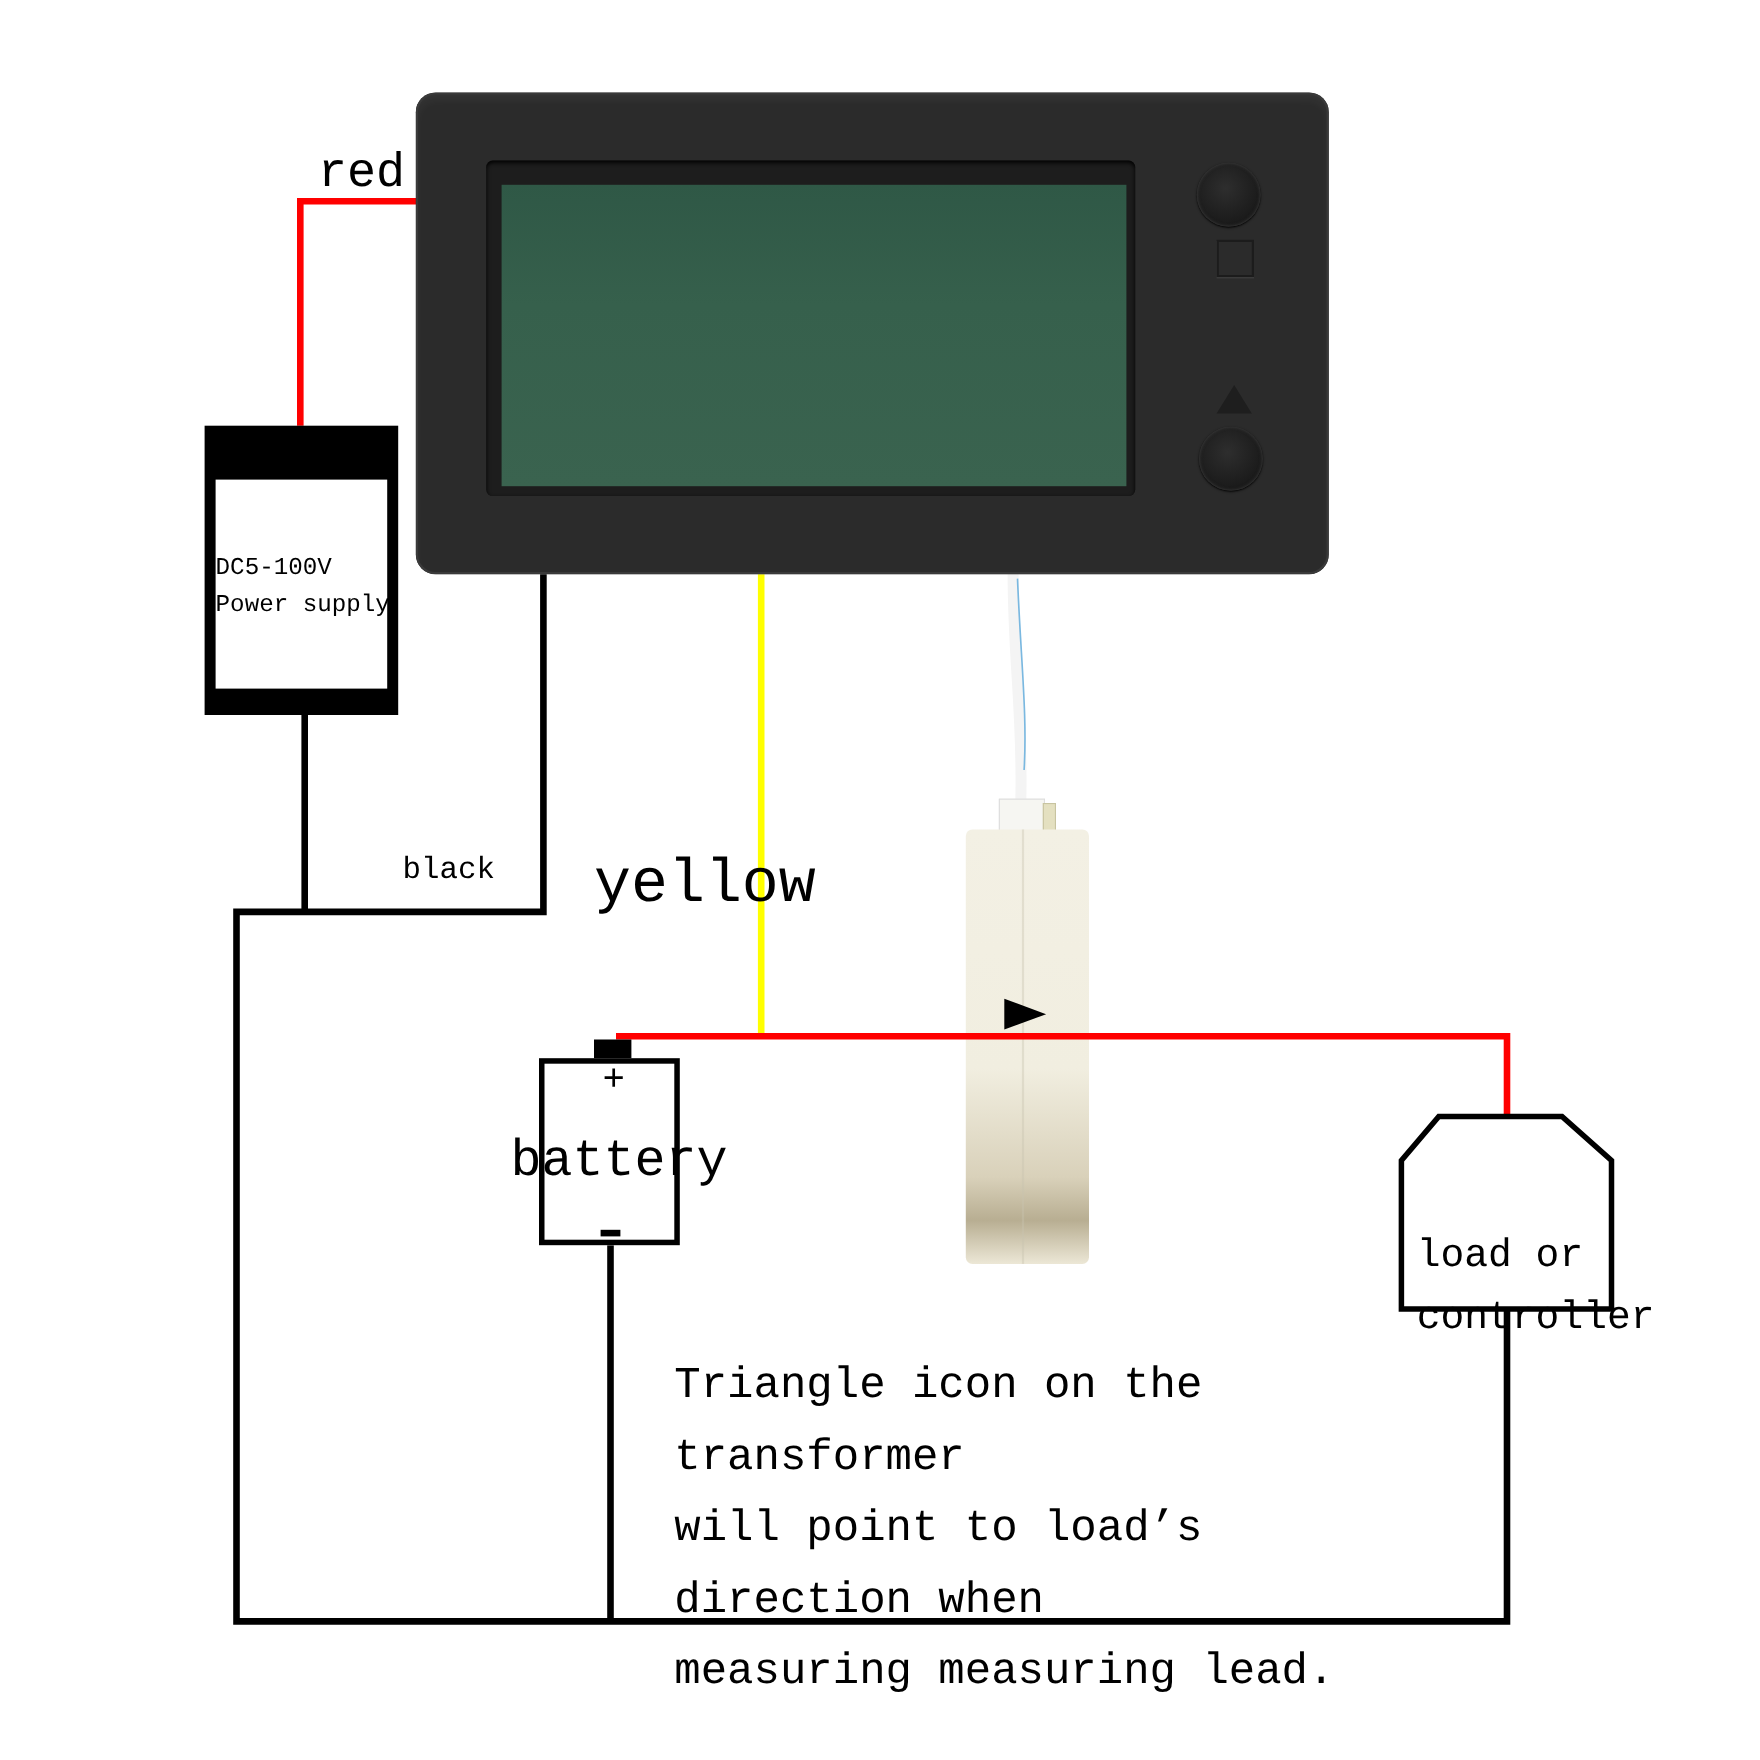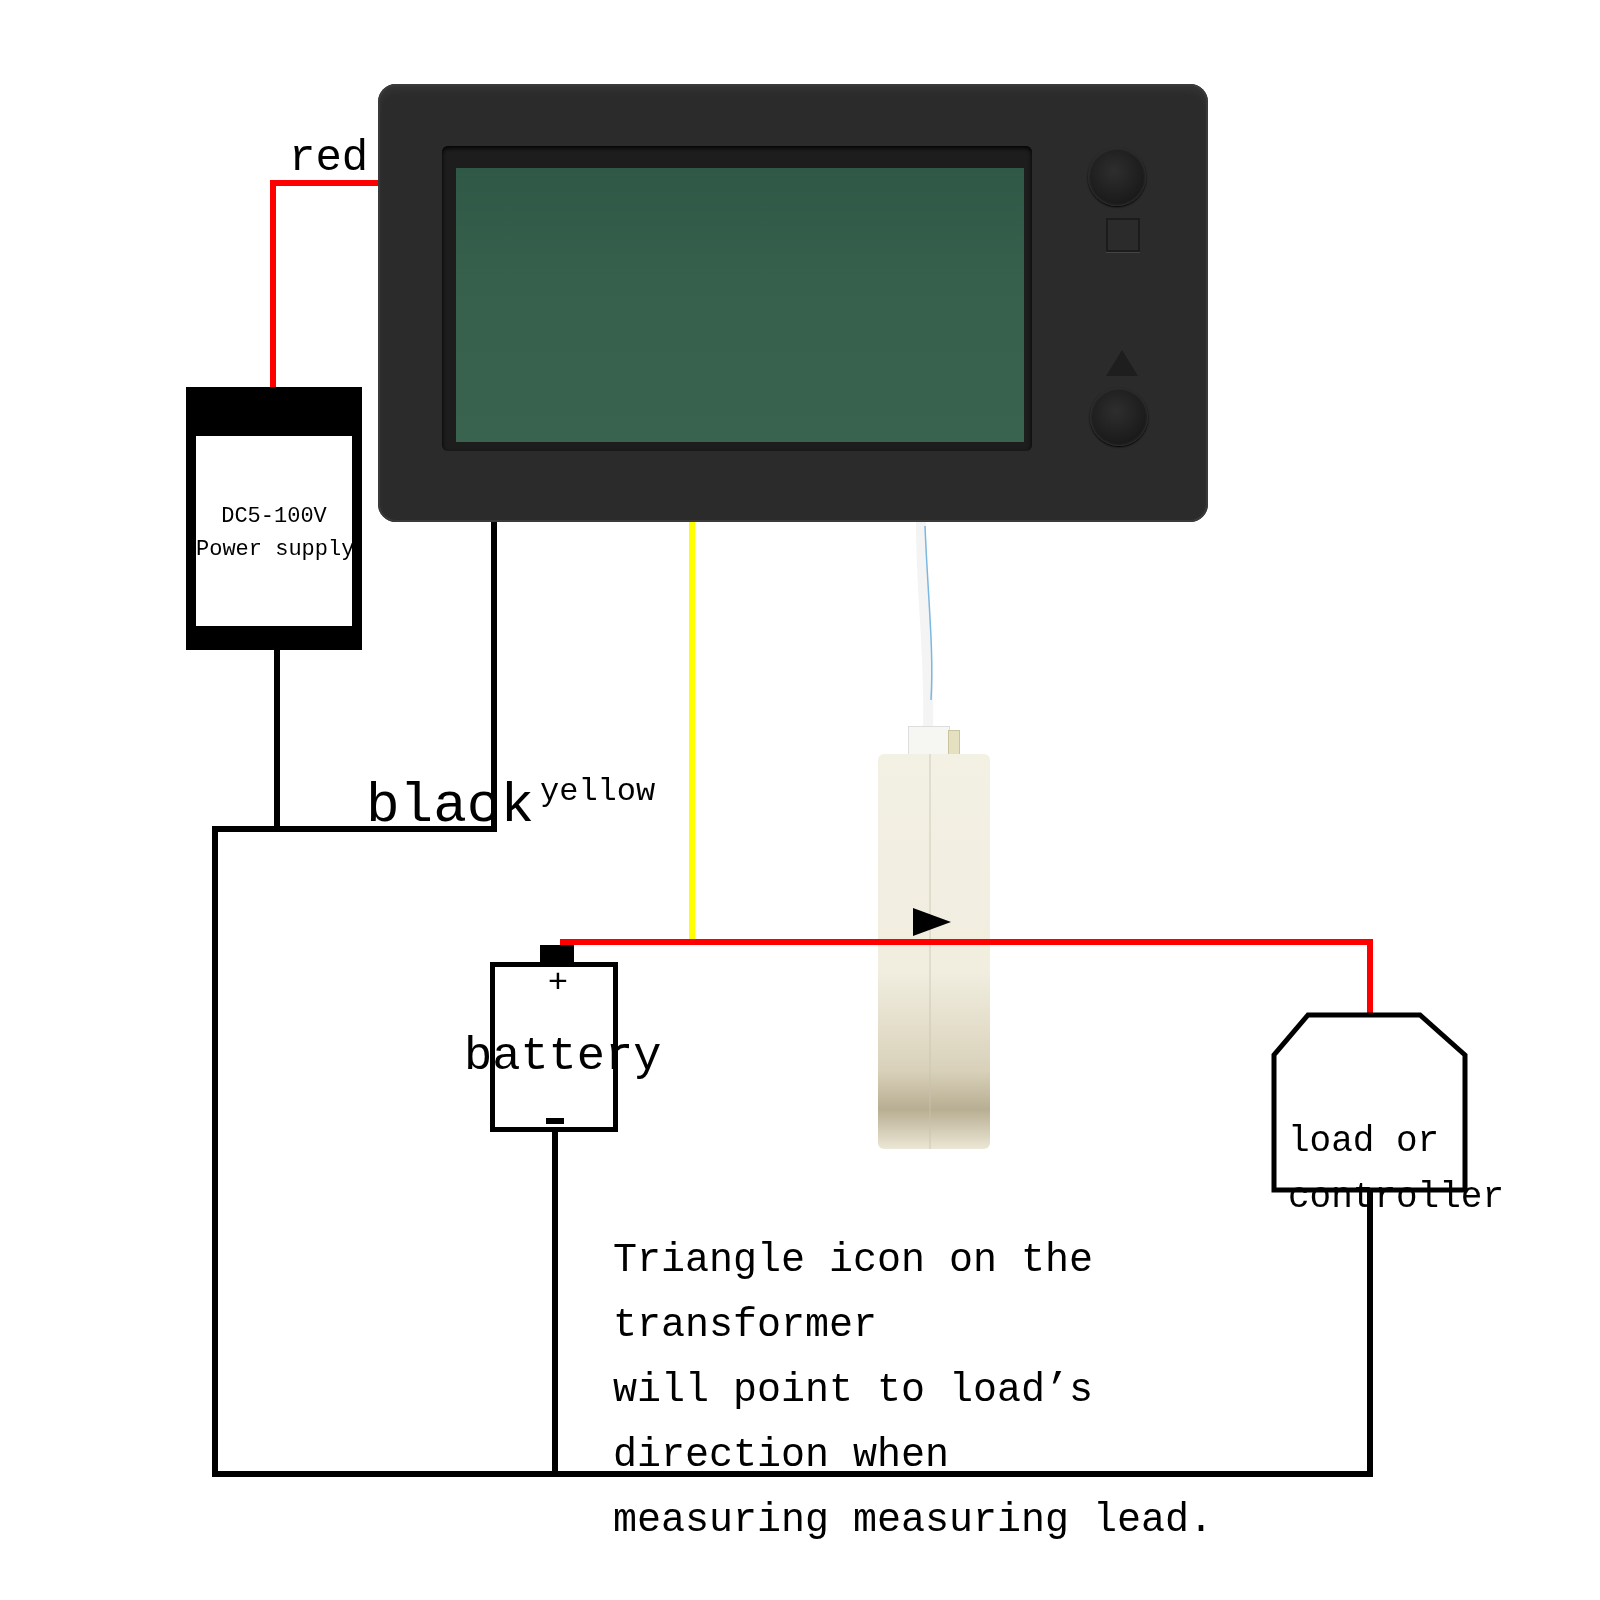--- a/index.html
+++ b/index.html
@@ -21,21 +21,21 @@
            box-shadow: 0 1px 2px #000, inset 0 0 3px #444; }
     .btn-sq-icon { left: 1106px; top: 218px; width: 30px; height: 30px; border: 2px solid #1c1c1c;
                    box-shadow: 0 1px 0 #444; }
     .btn-tri-icon { left: 1106px; top: 350px; width: 0; height: 0;
                     border-left: 16px solid transparent; border-right: 16px solid transparent;
                     border-bottom: 26px solid #1e1e1e; }
 
     
     .psu { left: 186px; top: 387px; width: 176px; height: 263px; background: #000; }
     .psu-inner { left: 196px; top: 436px; width: 156px; height: 190px; background: #fff; }
-    .psu-text { left: 196px; top: 500px; width: 156px; text-align: center; font-size: 22px; line-height: 33px; }
+    .psu-text { left: 196px; top: 500px; width: 156px; text-align: left; font-size: 22px; line-height: 33px; }
 
     
     .sensor { left: 878px; top: 754px; width: 112px; height: 395px; border-radius: 6px;
               background: linear-gradient(180deg, #f3f0e4 0%, #f1eee0 55%, #d9d1ba 80%, #b8ae92 90%, #ece7d6 100%); }
     .sensor-seam { left: 929px; top: 754px; width: 2px; height: 395px; background: rgba(200,195,175,0.4); }
     .sensor-plug { left: 908px; top: 726px; width: 40px; height: 30px; background: #f6f6f2; border: 1px solid #ddd; }
     .sensor-tab { left: 948px; top: 730px; width: 10px; height: 24px; background: #e4e0c0; border: 1px solid #c8c4a0; }
     .sensor-arrow { left: 913px; top: 908px; width: 0; height: 0;
                     border-top: 14px solid transparent; border-bottom: 14px solid transparent;
                     border-left: 38px solid #000; }
@@ -103,20 +103,20 @@
 <div class="abs lbl battery-plus">+</div>
 <div class="abs lbl battery-label">battery</div>
 <div class="abs battery-minus"></div>
 
 <div class="abs lbl load-text">
   <div>load or</div>
   <div>controller</div>
 </div>
 
 <div class="lbl" style="left:289px; top:136px; font-size:44px;">red</div>
-<div class="lbl" style="left:366px; top:778px; font-size:56px;">black</div>
-<div class="lbl" style="left:540px; top:776px; font-size:32px;">yellow</div>
+<div class="lbl" style="left:366px; top:778px; font-size:28px;">black</div>
+<div class="lbl" style="left:540px; top:776px; font-size:56px;">yellow</div>
 
 <div class="abs lbl note">
   <div>Triangle icon on the transformer</div>
   <div>will point to load’s direction when</div>
   <div>measuring measuring lead.</div>
 </div>
 
 </body></html>

